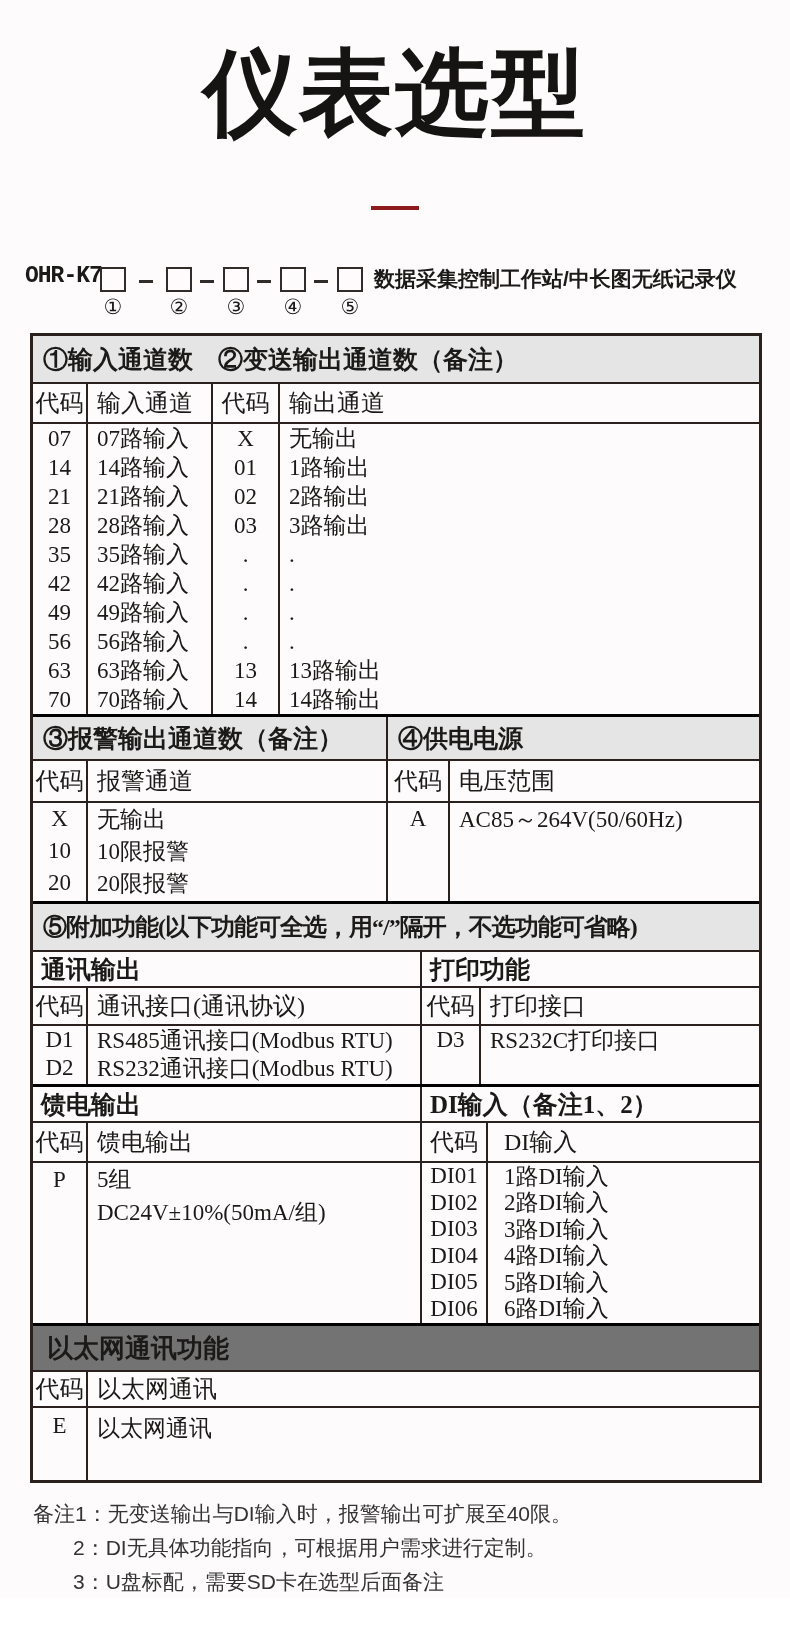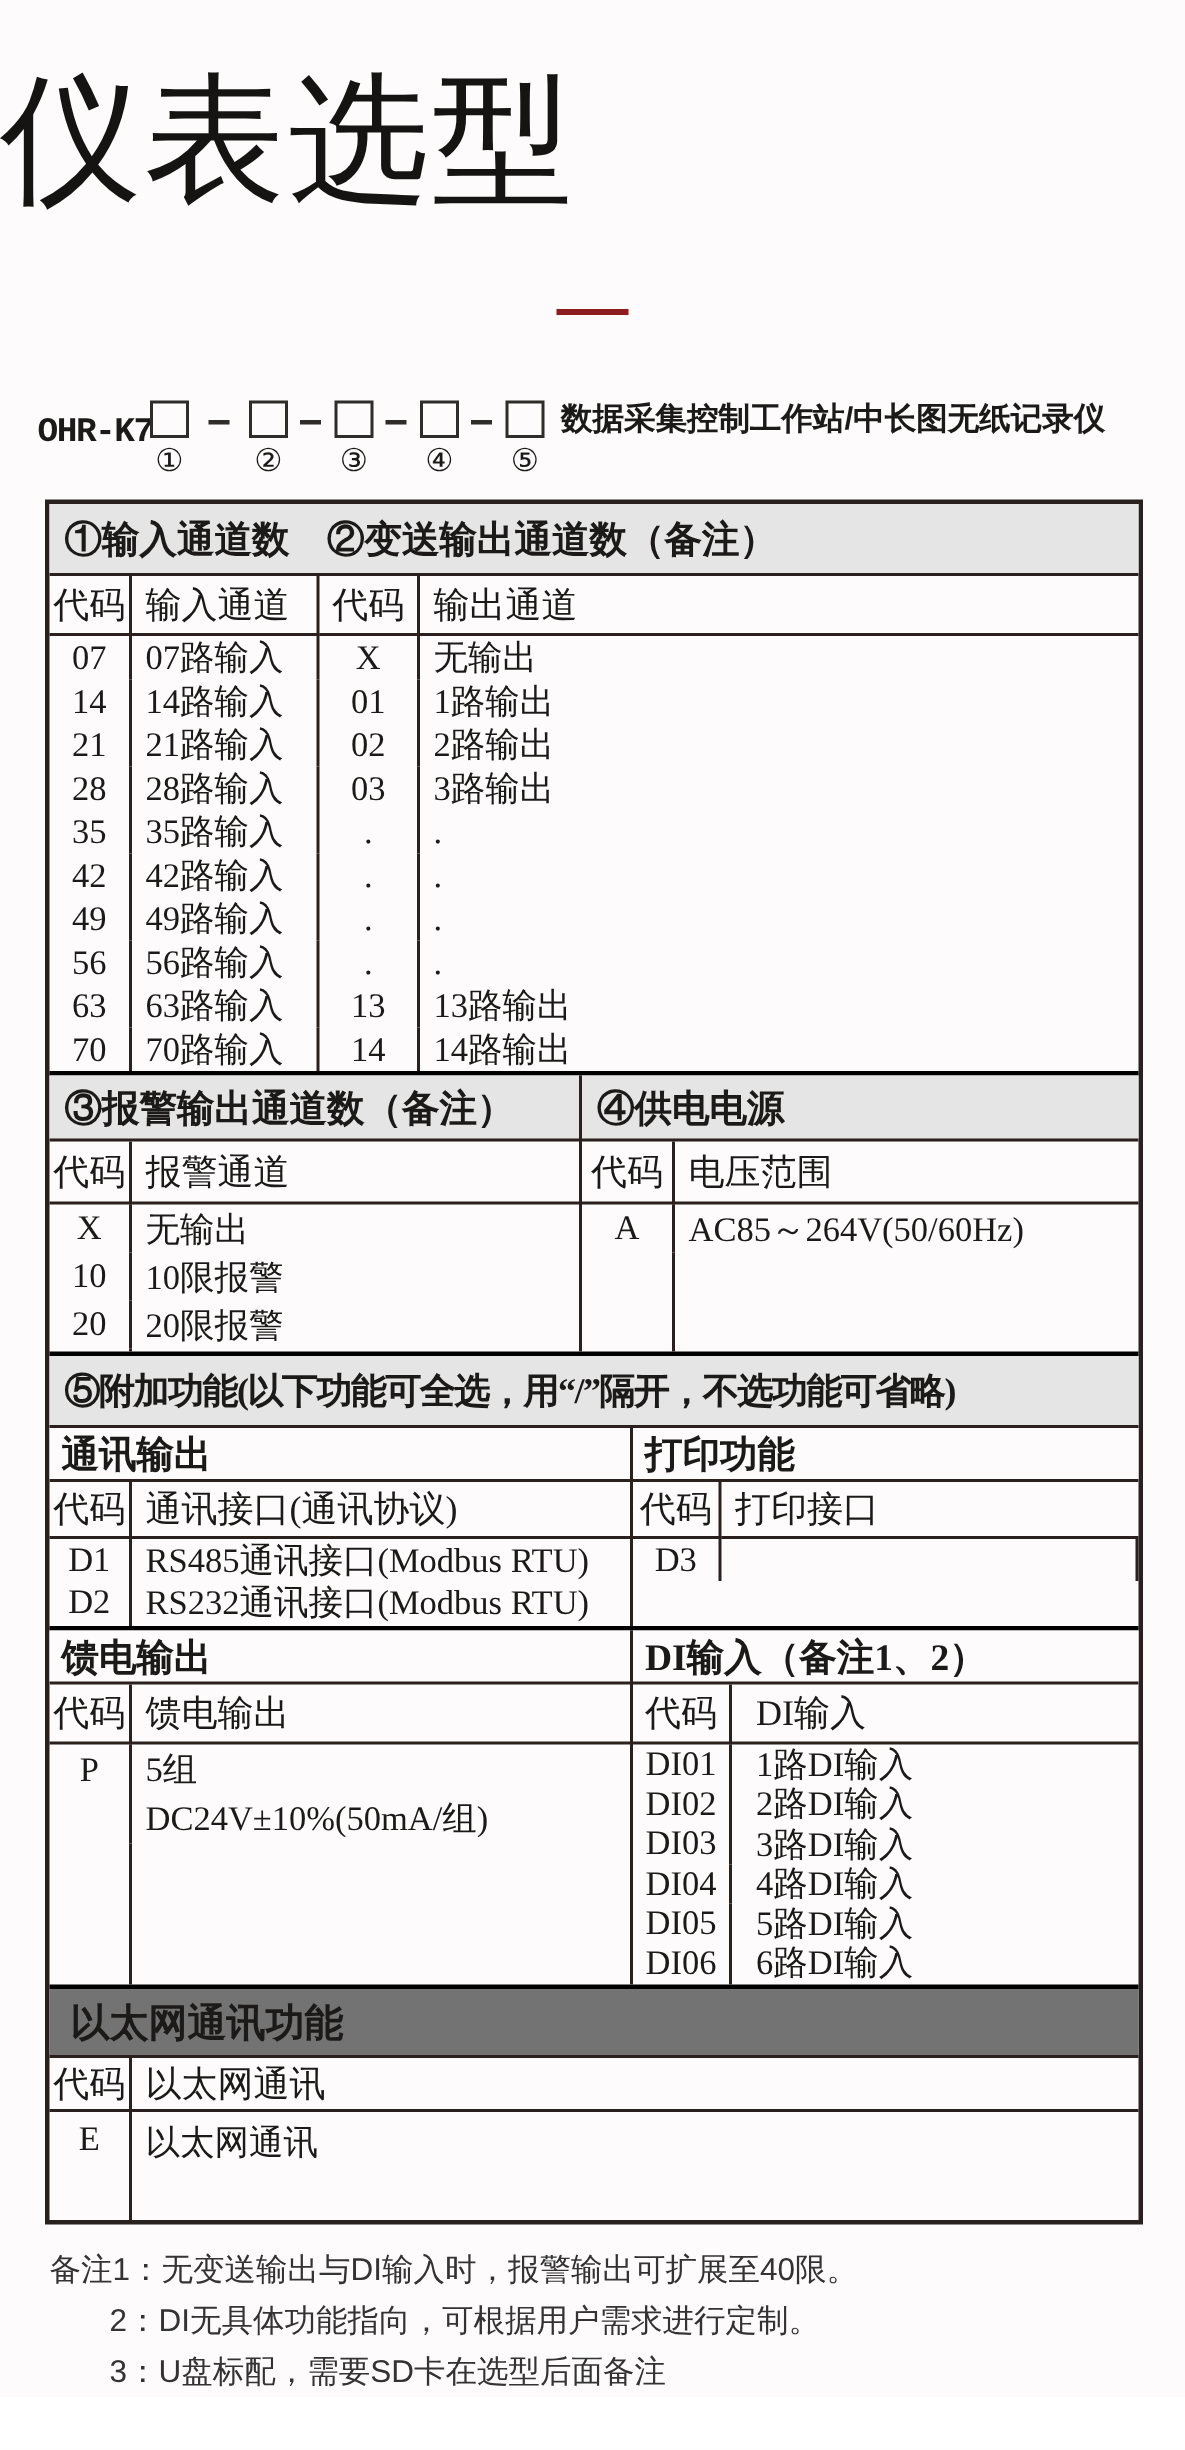--- a/index.html
+++ b/index.html
@@ -5,30 +5,30 @@
   * { box-sizing: border-box; margin: 0; padding: 0; }
   body { margin: 0; background: #ffffff; }
   .page {
     position: relative; width: 790px; height: 1633px;
     background: #fdfbfb; overflow: hidden;
     font-family: "Liberation Serif", "DejaVu Serif", serif;
     color: #1c1a19;
   }
   .title {
     position: absolute; top: 30px; left: 0; right: 0;
-    font-size: 94px; font-weight: 400; letter-spacing: 2px;
+    text-align: center; font-size: 94px; font-weight: 700; letter-spacing: 2px;
     font-family: "Liberation Sans", "DejaVu Sans", sans-serif; color: #161412;
   }
   .divider { position: absolute; top: 206px; left: 50%; margin-left: -24px; width: 48px; height: 4px; background: #8e1b1e; }
 
   
   .model { position: absolute; top: 255px; left: 0; width: 790px; height: 78px; }
   .model .prefix {
     position: absolute; left: 25px; top: 8px; font-size: 23px; font-weight: 700;
-    font-family: "Liberation Mono", "DejaVu Sans Mono", monospace; letter-spacing: -1px; margin-top: 12px;
+    font-family: "Liberation Mono", "DejaVu Sans Mono", monospace; letter-spacing: -1px;
   }
   .slot { position: absolute; top: 12px; width: 30px; }
   .slot .box { width: 26px; height: 25px; border: 2px solid #2f2c2a; background: transparent; }
   .slot .num { width: 26px; margin-top: 3px; text-align: center; font-size: 21px; }
   .dash { position: absolute; top: 25px; width: 14px; height: 3px; background: #2f2c2a; }
   .model .desc {
     position: absolute; left: 374px; top: 10px; font-size: 21px; font-weight: 700;
     font-family: "Liberation Sans", "DejaVu Sans", sans-serif; color: #1c1a19; white-space: nowrap;
   }
 
@@ -219,20 +219,21 @@
             <div class="cc"></div>
             <div class="dc"></div>
           </div>
         </div>
         <div class="half">
           <div class="sub-h">打印功能</div>
           <div class="grid" id="gCr">
             <div class="cc hrow">代码</div>
             <div class="dc hrow">打印接口</div>
             <div class="cc">D3</div>
+            <div class="dc">RS232C打印接口</div>
             <div class="cc"></div>
             <div class="dc"></div>
           </div>
         </div>
       </div>
     </div>
 
     <div class="sec halves">
       <div class="half hl w389">
         <div class="sub-h">馈电输出</div>

